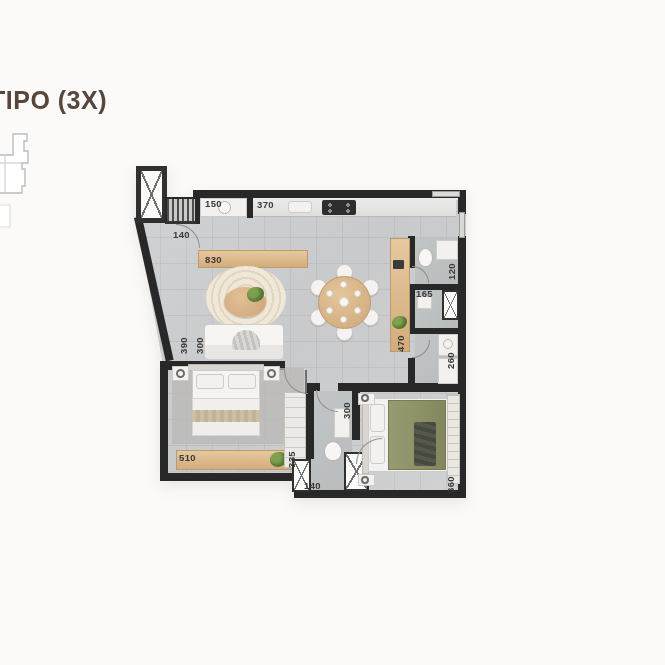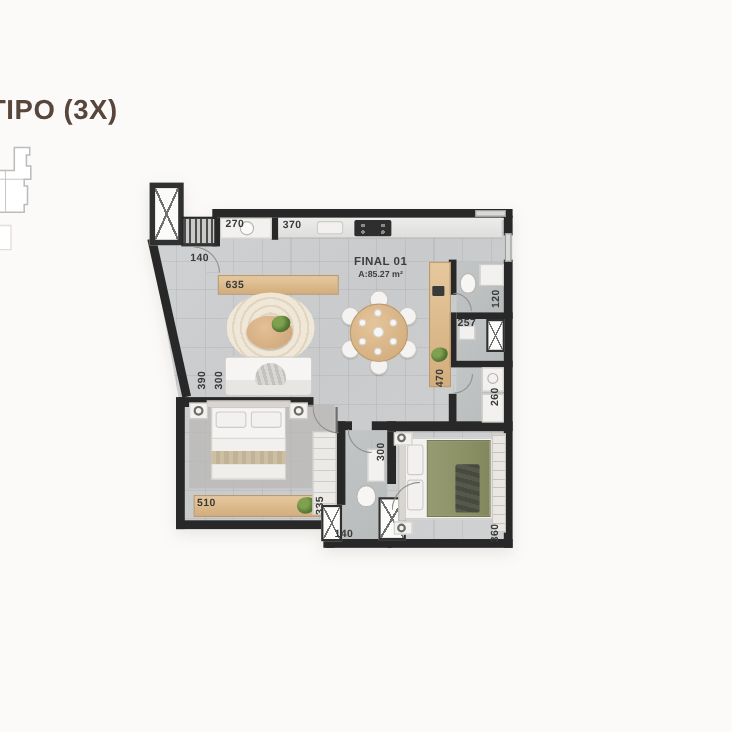--- a/index.html
+++ b/index.html
@@ -135,24 +135,20 @@
     <div class="plate" style="left:354px;top:307px"></div>
     <div class="plate" style="left:340px;top:316px"></div>
     <div class="plate" style="left:326px;top:307px"></div>
     <div class="plate" style="left:326px;top:290px"></div>
     <div class="plate" style="left:339px;top:297px;width:10px;height:10px"></div>
 
     <div class="wood abs" style="left:390px;top:238px;width:20px;height:114px"></div>
     <div class="abs" style="left:393px;top:260px;width:11px;height:9px;background:#3a3a3a;border-radius:1px"></div>
     <div class="plant" style="left:392px;top:316px;width:15px;height:13px"></div>
 
-    <div class="finalblock">
-      <div class="nm">FINAL 01</div>
-      <div class="ar">A:85.27 m²</div>
-    </div>
 
     <div class="abs" style="left:172px;top:368px;width:132px;height:76px;background:#b9b8b6;opacity:.75"></div>
     <div class="abs" style="left:188px;top:364px;width:76px;height:7px;background:#d9d6d1;border:1px solid #bdbab5;box-sizing:border-box"></div>
     <div class="whitef" style="position:absolute;left:192px;top:370px;width:68px;height:66px;background:#f5f4f2"></div>
     <div class="whitef" style="position:absolute;left:196px;top:374px;width:28px;height:15px;border-radius:3px"></div>
     <div class="whitef" style="position:absolute;left:228px;top:374px;width:28px;height:15px;border-radius:3px"></div>
     <div class="abs" style="left:192px;top:398px;width:68px;height:38px;background:linear-gradient(180deg,#f1f0ee 0 40%,#efeeec 40%);border:1px solid #d8d5d0;box-sizing:border-box"></div>
     <div class="abs" style="left:192px;top:410px;width:68px;height:12px;background:repeating-linear-gradient(90deg,#cdbfa4 0 4px,#c2b296 4px 8px)"></div>
     <div class="whitef" style="position:absolute;left:172px;top:366px;width:17px;height:15px"></div>
     <div class="lamp" style="left:176px;top:369px"></div>
@@ -191,29 +187,29 @@
     <div class="whitef" style="position:absolute;left:438px;top:358px;width:20px;height:26px"></div>
 
     <div class="arc" style="left:284px;top:370px;width:24px;height:24px;border-left:1px solid #8f8f8d;border-bottom:1px solid #8f8f8d;border-radius:0 0 0 100%"></div>
     <div class="abs" style="left:305px;top:370px;width:2px;height:24px;background:#6f6f6d"></div>
     <div class="arc" style="left:356px;top:438px;width:26px;height:26px;border-left:1px solid #8f8f8d;border-top:1px solid #8f8f8d;border-radius:100% 0 0 0"></div>
     <div class="arc" style="left:316px;top:390px;width:22px;height:22px;border-left:1px solid #8f8f8d;border-bottom:1px solid #8f8f8d;border-radius:0 0 0 100%"></div>
     <div class="arc" style="left:412px;top:266px;width:17px;height:17px;border-right:1px solid #8f8f8d;border-top:1px solid #8f8f8d;border-radius:0 100% 0 0"></div>
     <div class="arc" style="left:412px;top:340px;width:18px;height:18px;border-right:1px solid #8f8f8d;border-bottom:1px solid #8f8f8d;border-radius:0 0 100% 0"></div>
     <div class="arc" style="left:176px;top:224px;width:24px;height:24px;border-right:1px solid #8f8f8d;border-top:1px solid #8f8f8d;border-radius:0 100% 0 0"></div>
 
-    <div class="dim" style="left:205px;top:199px">270</div>
+    <div class="dim" style="left:205px;top:199px">150</div>
     <div class="dim" style="left:257px;top:200px">370</div>
     <div class="dim" style="left:173px;top:230px">140</div>
-    <div class="dim" style="left:205px;top:255px">635</div>
+    <div class="dim" style="left:205px;top:255px">830</div>
     <div class="dim v" style="left:179px;top:354px">390</div>
     <div class="dim v" style="left:195px;top:354px">300</div>
     <div class="dim v" style="left:396px;top:352px">470</div>
     <div class="dim v" style="left:447px;top:280px">120</div>
-    <div class="dim" style="left:416px;top:289px">257</div>
+    <div class="dim" style="left:416px;top:289px">165</div>
     <div class="dim v" style="left:446px;top:369px">260</div>
     <div class="dim" style="left:179px;top:453px">510</div>
     <div class="dim v" style="left:287px;top:468px">335</div>
     <div class="dim v" style="left:342px;top:419px">300</div>
     <div class="dim" style="left:304px;top:481px">140</div>
     <div class="dim v" style="left:446px;top:493px">360</div>
 
   </div>
 </div>
 

